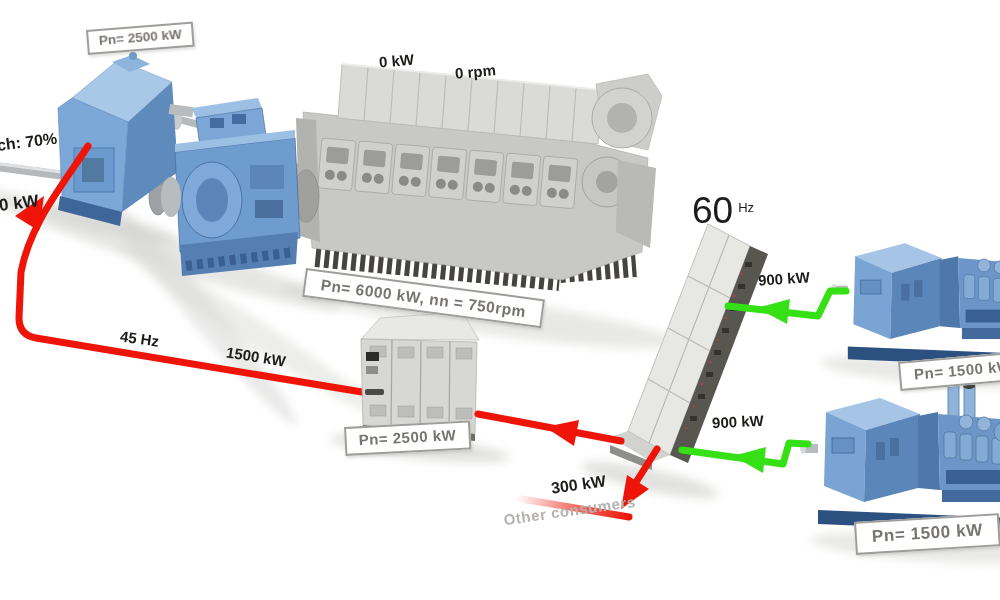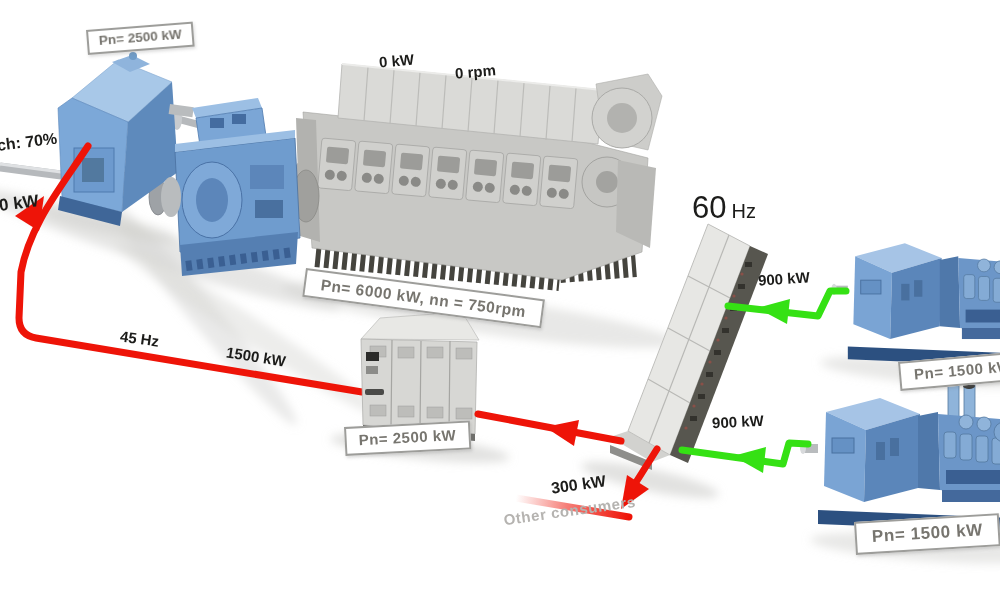--- a/index.html
+++ b/index.html
@@ -11,22 +11,22 @@
   .plate{
     position:absolute;z-index:3;background:#ffffff;border:2px solid #9d9d9a;
     color:#77756f;font-weight:bold;white-space:nowrap;line-height:1.1;
     box-shadow:1px 2px 3px rgba(120,120,118,.25);
   }
   .flabel{
     position:absolute;z-index:3;font-weight:bold;color:#1c1c1a;white-space:nowrap;
   }
   .muted{color:#b5b3b0;font-weight:bold;}
   .freq60{display:flex;align-items:flex-start;font-weight:normal;}
-  .freq60 .big{font-size:31px;line-height:1;}
-  .freq60 .small{font-size:20px;line-height:1;margin:9px 0 0 5px;text-align:right;}
+  .freq60 .big{font-size:37px;line-height:1;}
+  .freq60 .small{font-size:13px;line-height:1;margin:9px 0 0 5px;text-align:right;}
 </style>
 </head>
 <body>
 
 <div id="stage">
 
 <svg id="scene" viewBox="0 0 1000 600">
   <defs>
     <filter id="soft" x="-60%" y="-60%" width="220%" height="220%">
       <feGaussianBlur stdDeviation="5"></feGaussianBlur>

